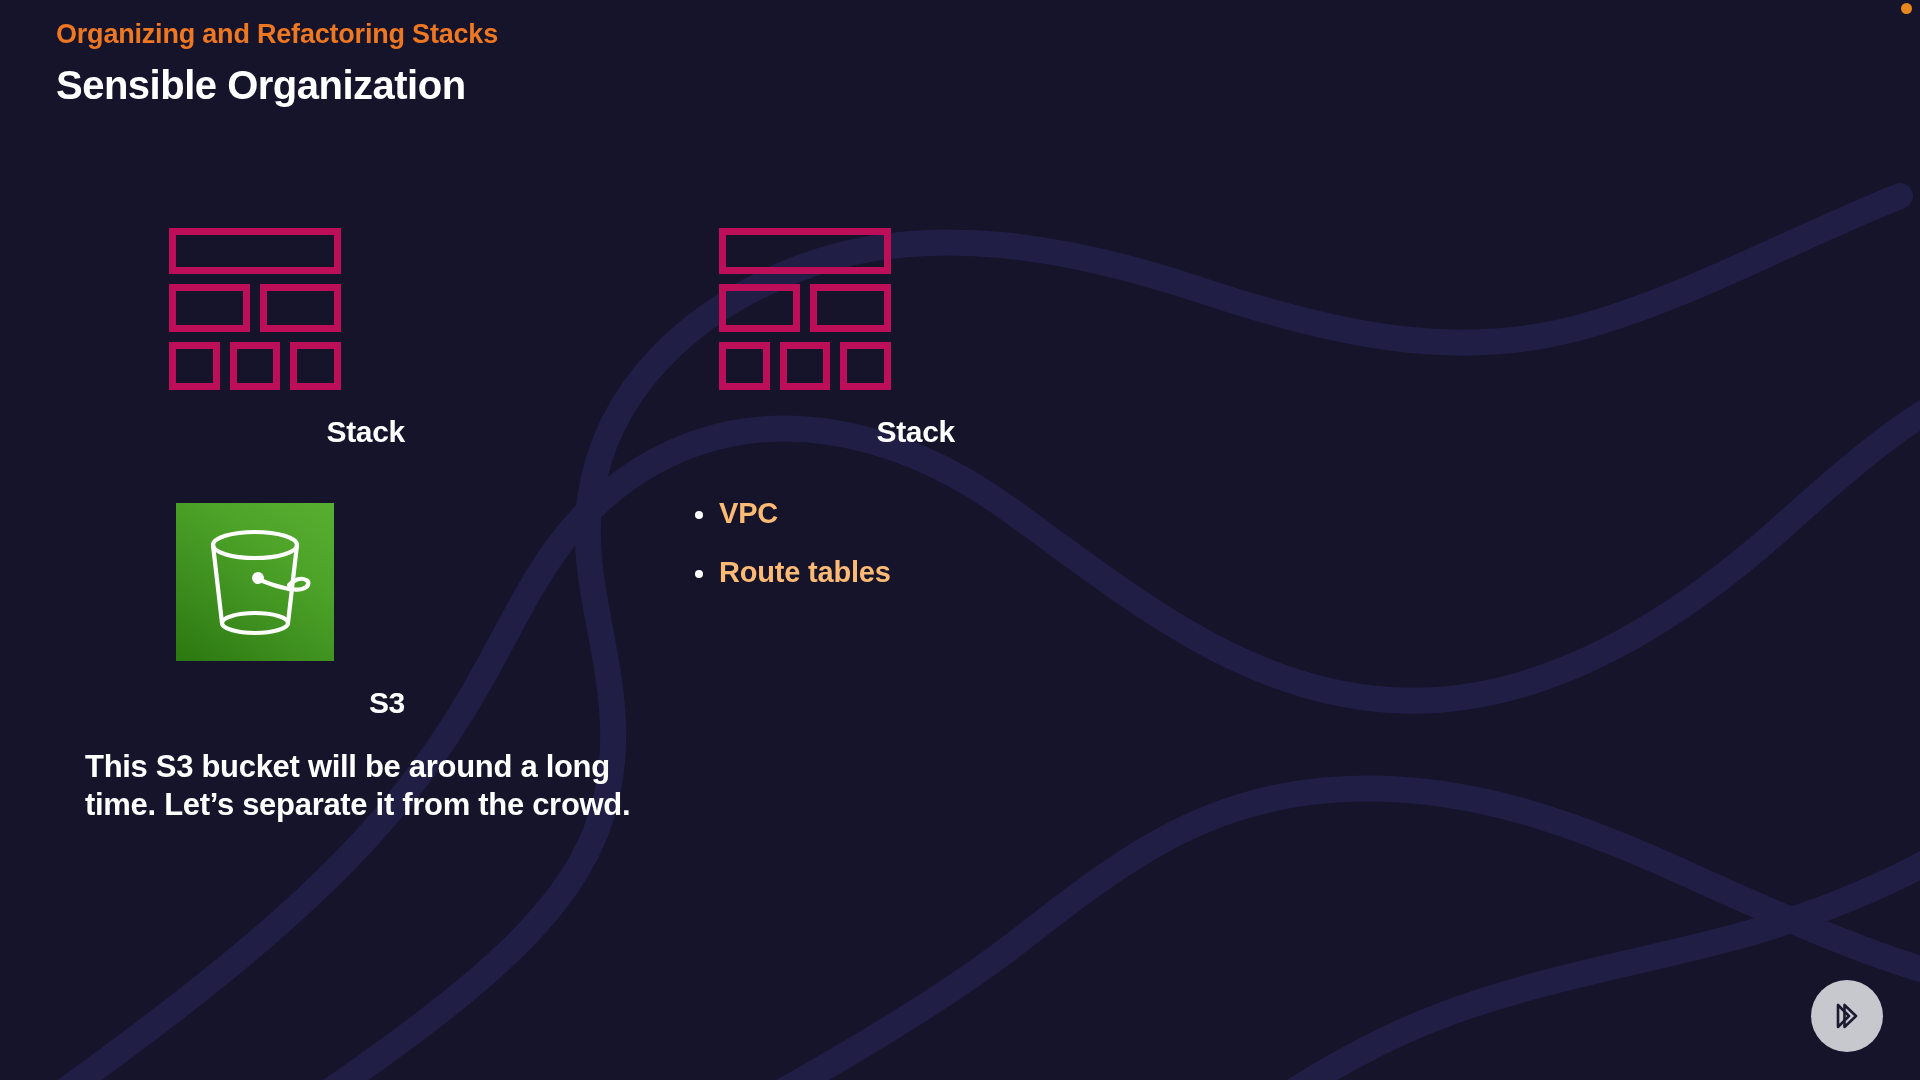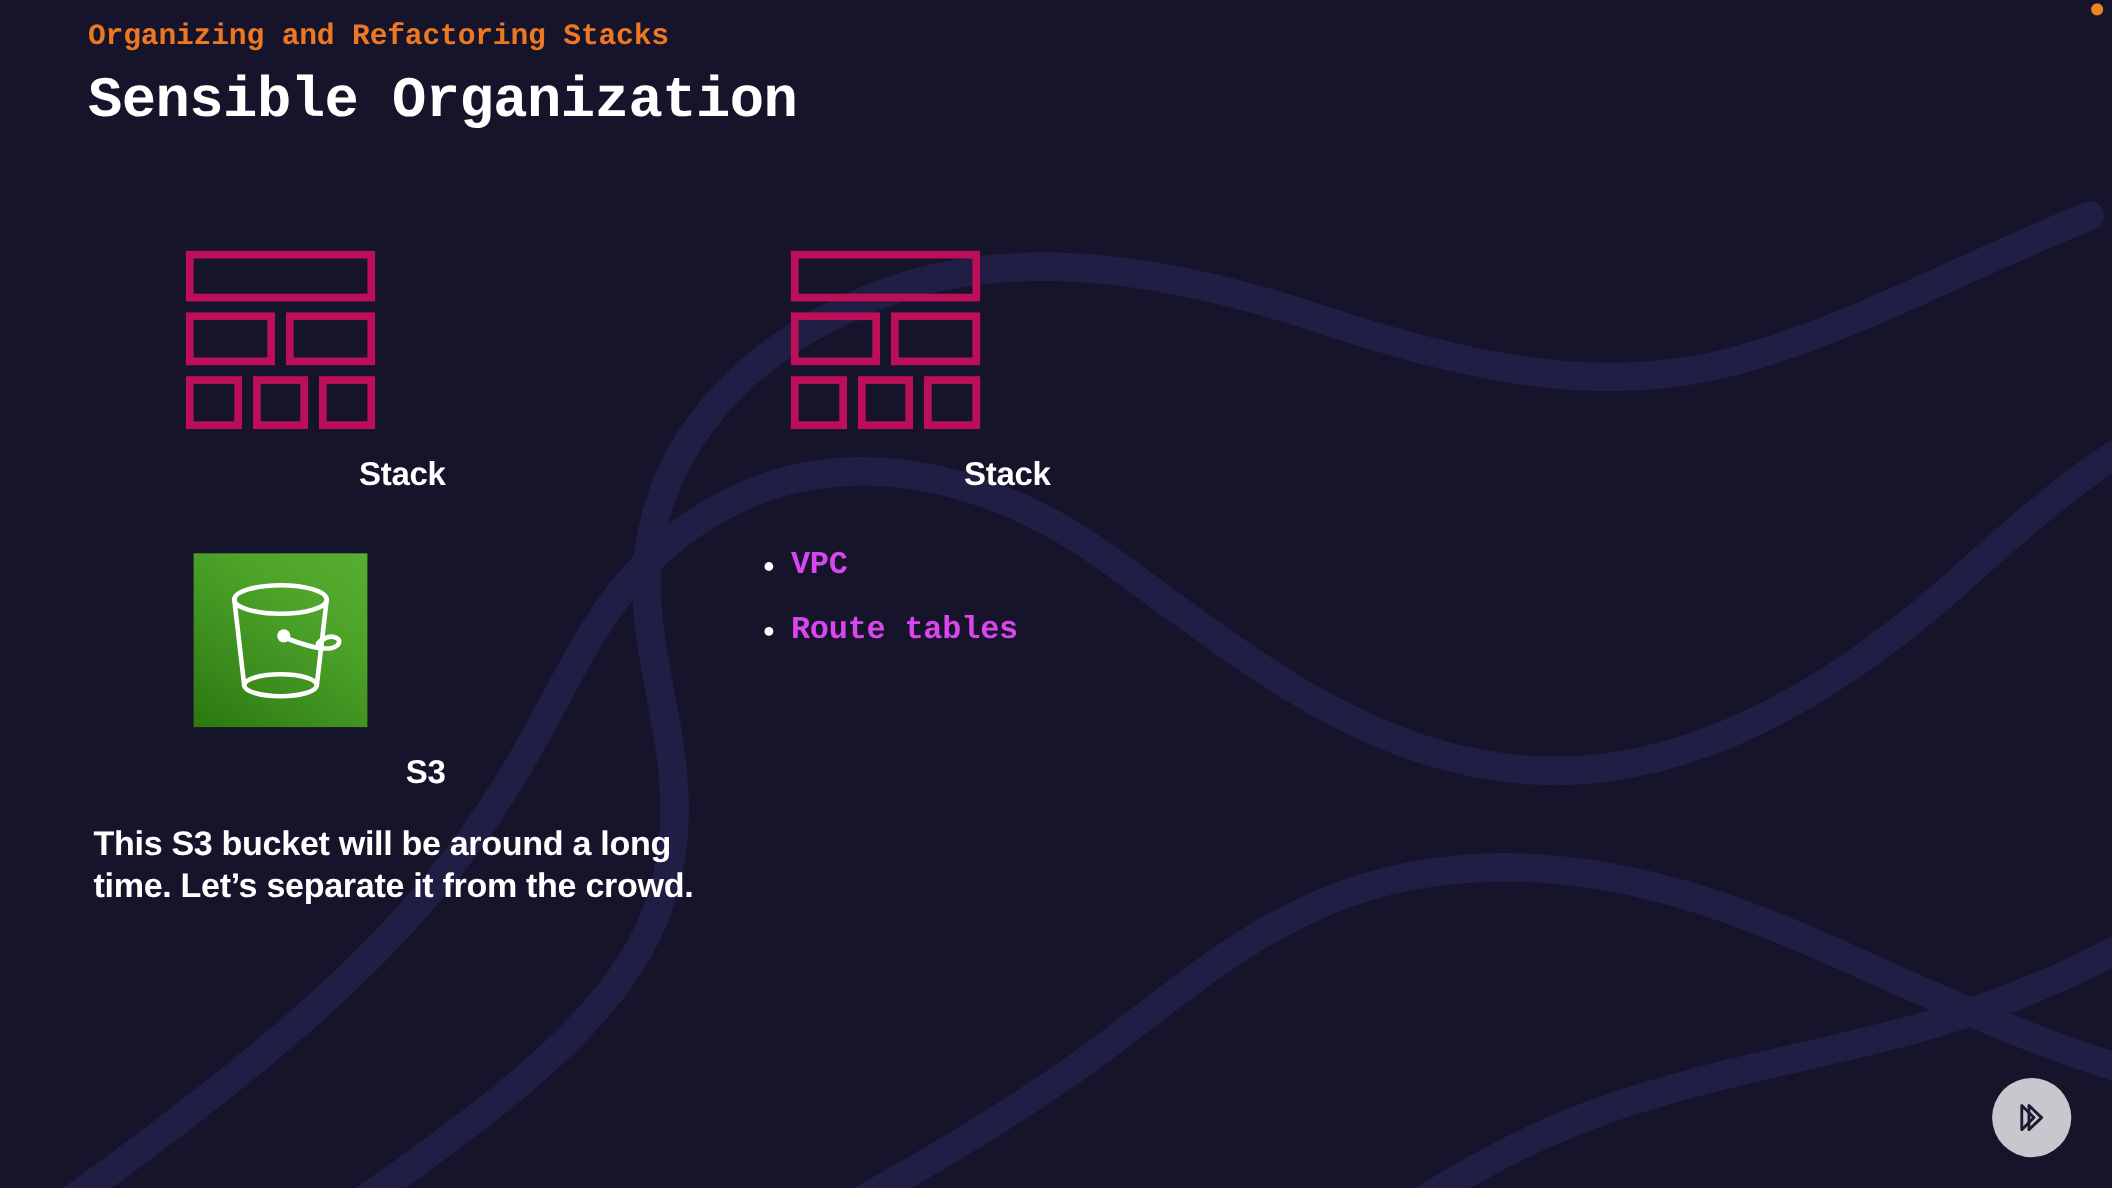--- a/index.html
+++ b/index.html
@@ -29,36 +29,35 @@
     left: 0; top: 0;
     width: 1920px;
     height: 1080px;
     z-index: 0;
     pointer-events: none;
   }
 
   
   #header {
     position: absolute;
-    left: 80px;
+    left: 56px;
     top: 18px;
     z-index: 5;
-    font-family: Liberation Mono, monospace;
   }
   #kicker {
     font-size: 27px;
     font-weight: bold;
     color: #ee7722;
     letter-spacing: -0.2px;
     line-height: 1.2;
     margin: 0;
     white-space: nowrap;
   }
   #slide-title {
-    font-size: 52px;
+    font-size: 40px;
     font-weight: bold;
     color: #ffffff;
     letter-spacing: -0.5px;
     line-height: 1.2;
     margin: 11px 0 0 0;
     white-space: nowrap;
   }
 
   
   #columns {
@@ -114,26 +113,25 @@
   
   .bullet-list {
     list-style: none;
     margin: 50px 0 0 0;
     padding: 0 0 0 40px;
   }
   .bullet-list li {
     position: relative;
     font-size: 29px;
     font-weight: bold;
-    color: #d946ef;
+    color: #fdba74;
     line-height: 1.0;
     margin-bottom: 30px;
     letter-spacing: -0.2px;
     padding-left: 24px;
-    font-family: Liberation Mono, monospace;
   }
   .bullet-list li:last-child { margin-bottom: 0; }
   .bullet-list li .bullet-dot {
     position: absolute;
     left: 0;
     top: 12px;
     width: 8px;
     height: 8px;
     border-radius: 50%;
     background: #ffffff;

